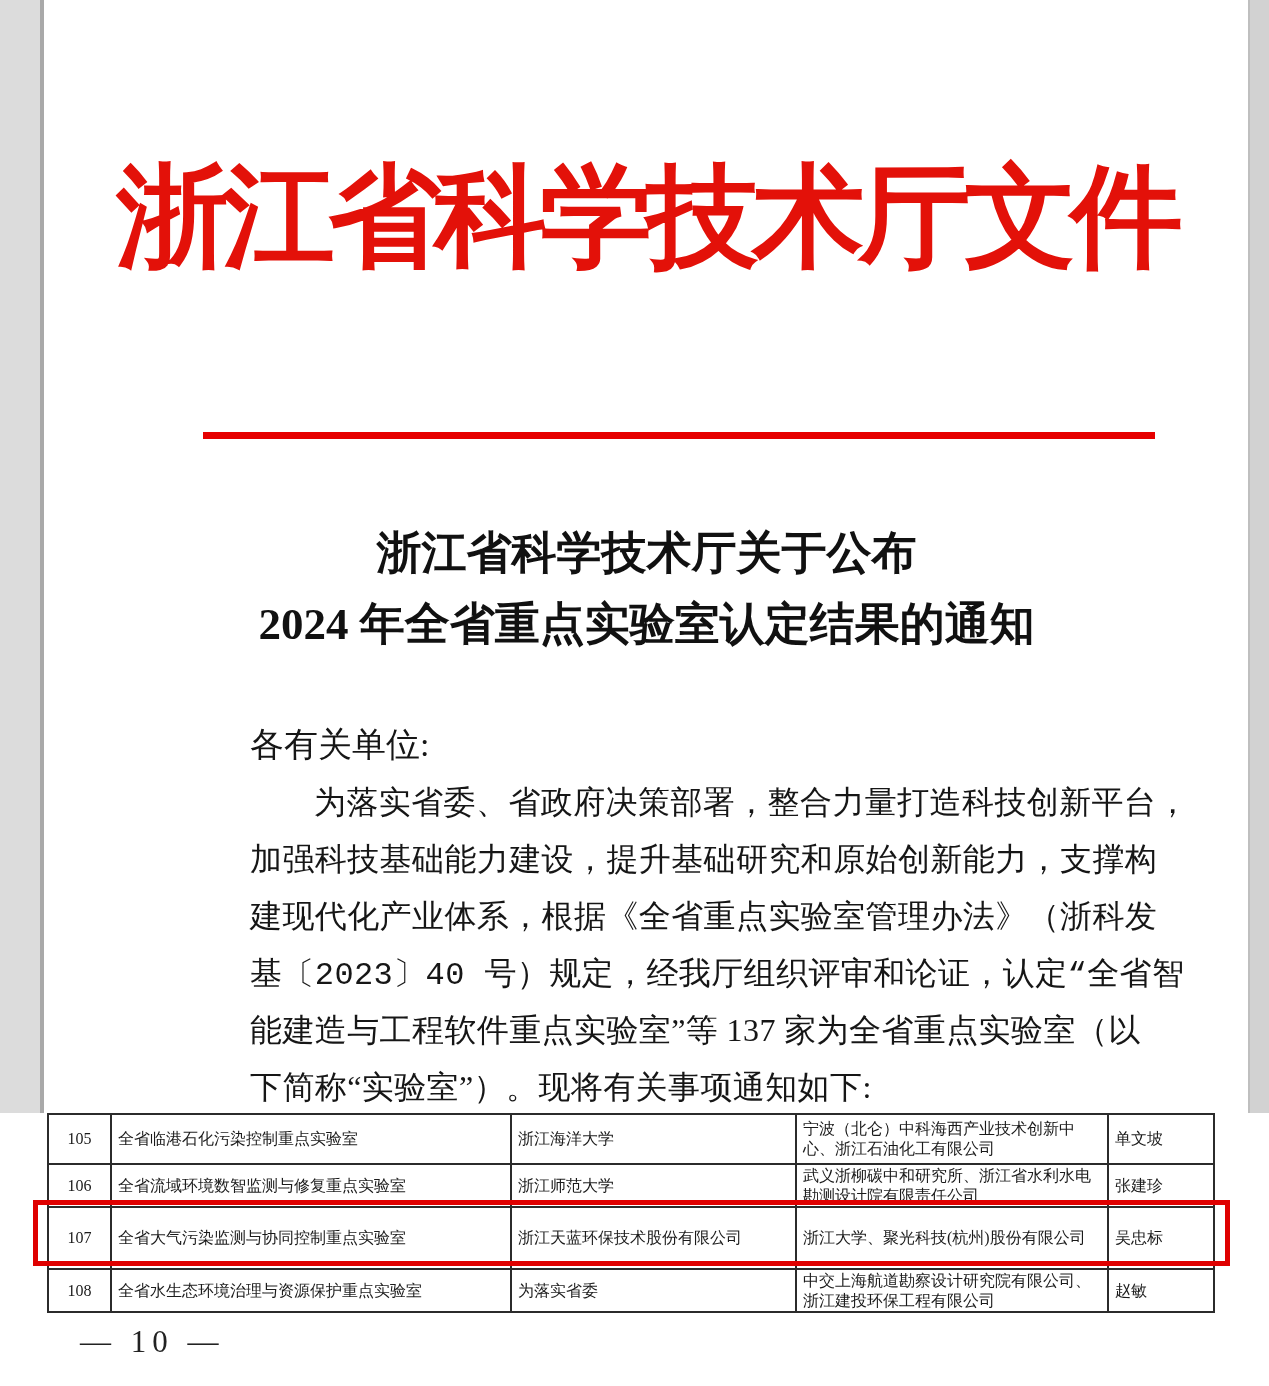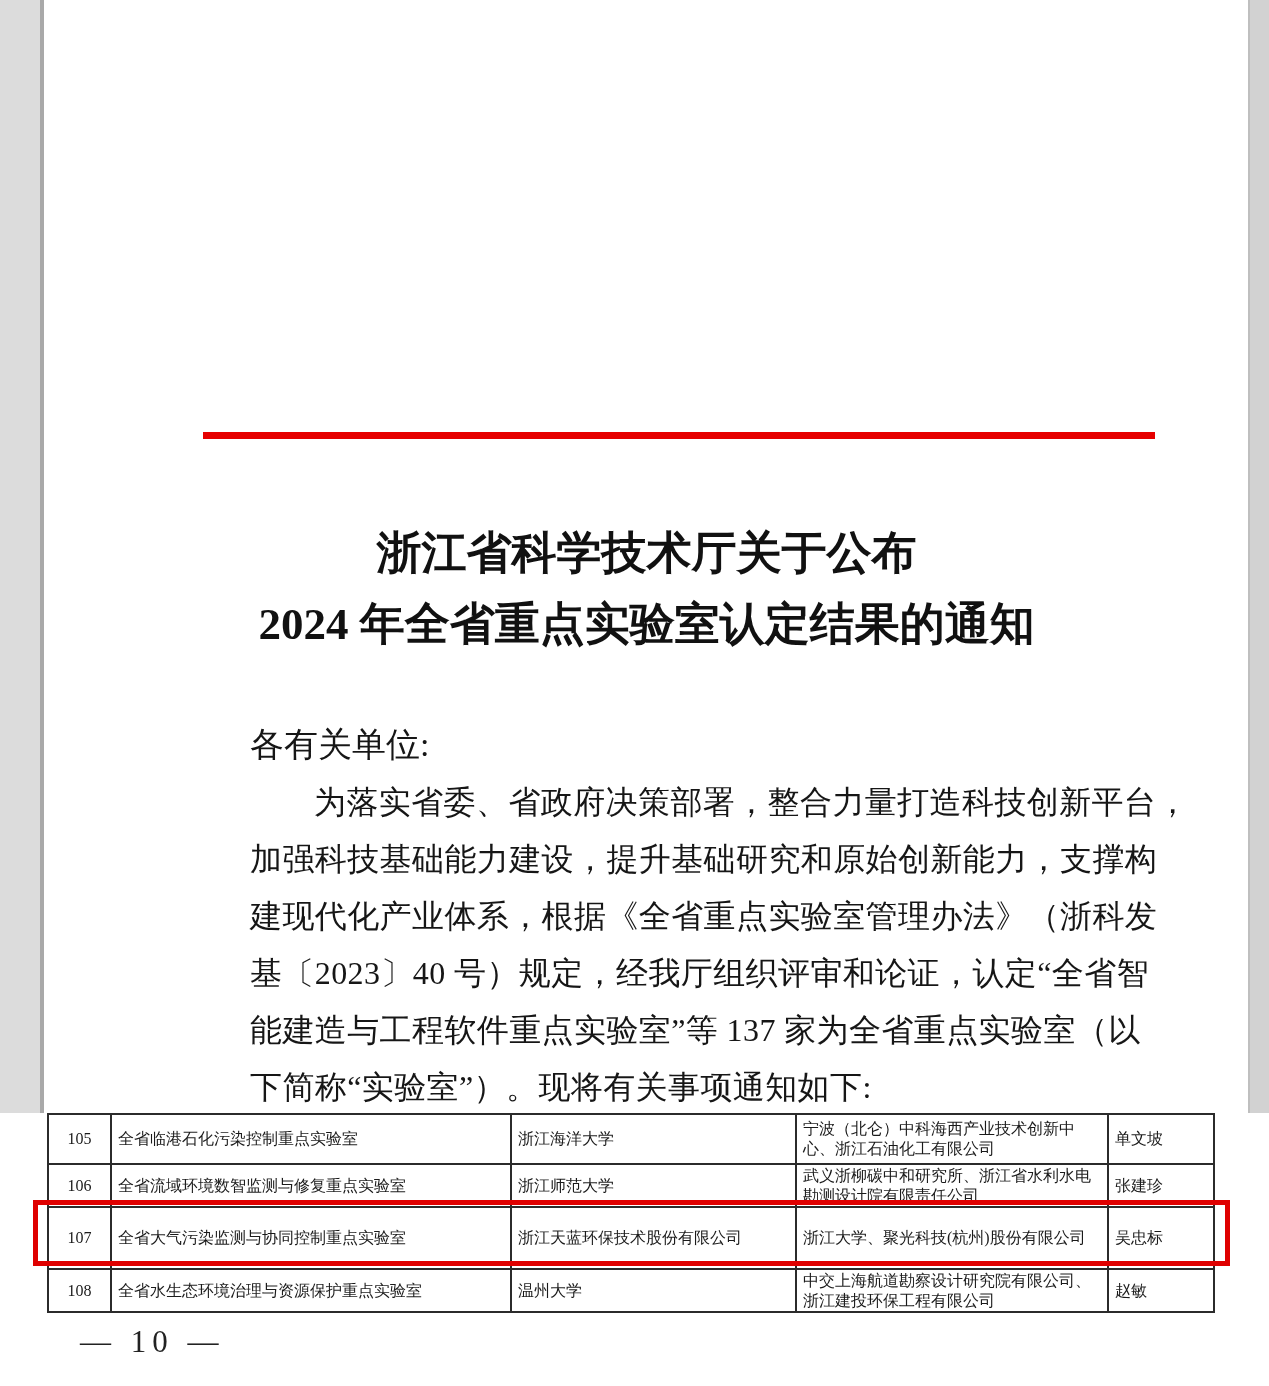--- a/index.html
+++ b/index.html
@@ -56,21 +56,21 @@
     position:absolute;left:205px;top:722px;
     font-size:34px;color:#161616;white-space:nowrap;
   }
   .para-line{
     position:absolute;left:205px;width:920px;
     font-size:32px;letter-spacing:0.4px;color:#161616;
     white-space:nowrap;
   }
   .para-line.indent{ text-indent:2em; }
   .pl0{top:781px;} .pl1{top:838px;} .pl2{top:895px;}
-  .pl3{top:952px;} .pl4{top:1009px;} .pl5{top:1066px;}
+  .pl3{top:952px;font-family:Liberation Mono, monospace;} .pl4{top:1009px;} .pl5{top:1066px;}
 
   
   .table-band{
     position:absolute;left:0;top:1113px;width:1269px;height:273px;
     background:#ffffff;
   }
   table.labs{
     position:absolute;left:47px;top:0;
     width:1166px;
     border-collapse:collapse;
@@ -107,20 +107,21 @@
 </style>
 </head>
 <body>
 
 <div id="stage">
 
   <div class="strip-left"></div>
   <div class="strip-right"></div>
 
   <div class="page-center">
+    <div class="letterhead">浙江省科学技术厅文件</div>
     <div class="red-rule"></div>
     <div class="notice-title line1">浙江省科学技术厅关于公布</div>
     <div class="notice-title line2">2024 年全省重点实验室认定结果的通知</div>
     <div class="salutation">各有关单位:</div>
 
     <div>
       <div class="para-line indent pl0">为落实省委、省政府决策部署，整合力量打造科技创新平台，</div>
       <div class="para-line pl1">加强科技基础能力建设，提升基础研究和原始创新能力，支撑构</div>
       <div class="para-line pl2">建现代化产业体系，根据《全省重点实验室管理办法》（浙科发</div>
       <div class="para-line pl3">基〔2023〕40 号）规定，经我厅组织评审和论证，认定“全省智</div>
@@ -156,21 +157,21 @@
         <tr class="r107">
           <td class="c-no">107</td>
           <td class="c-lab">全省大气污染监测与协同控制重点实验室</td>
           <td class="c-host">浙江天蓝环保技术股份有限公司</td>
           <td class="c-partners">浙江大学、聚光科技(杭州)股份有限公司</td>
           <td class="c-leader">吴忠标</td>
         </tr>
         <tr class="r108">
           <td class="c-no">108</td>
           <td class="c-lab">全省水生态环境治理与资源保护重点实验室</td>
-          <td class="c-host">温州大学</td>
+          <td class="c-host">为落实省委</td>
           <td class="c-partners">中交上海航道勘察设计研究院有限公司、浙江建投环保工程有限公司</td>
           <td class="c-leader">赵敏</td>
         </tr>
       </tbody>
     </table>
   </div>
 
   <div class="highlight-box"></div>
 
   <div class="page-number">— 10 —</div>

